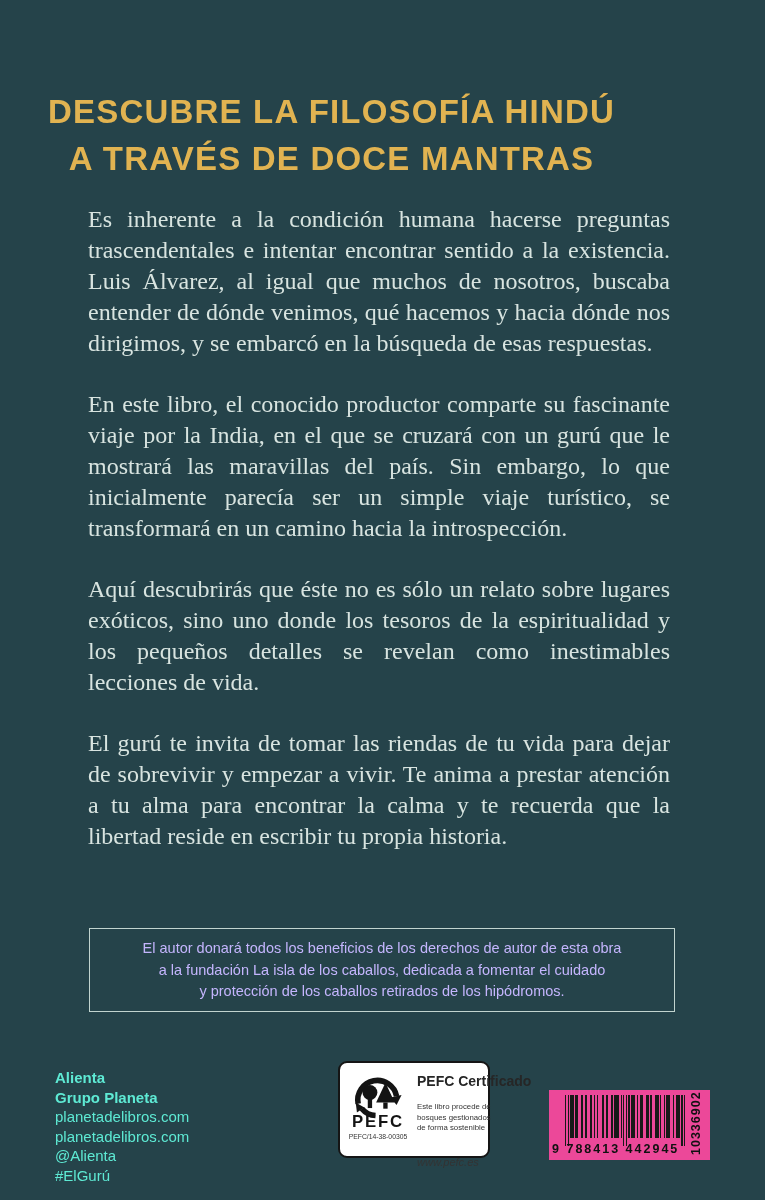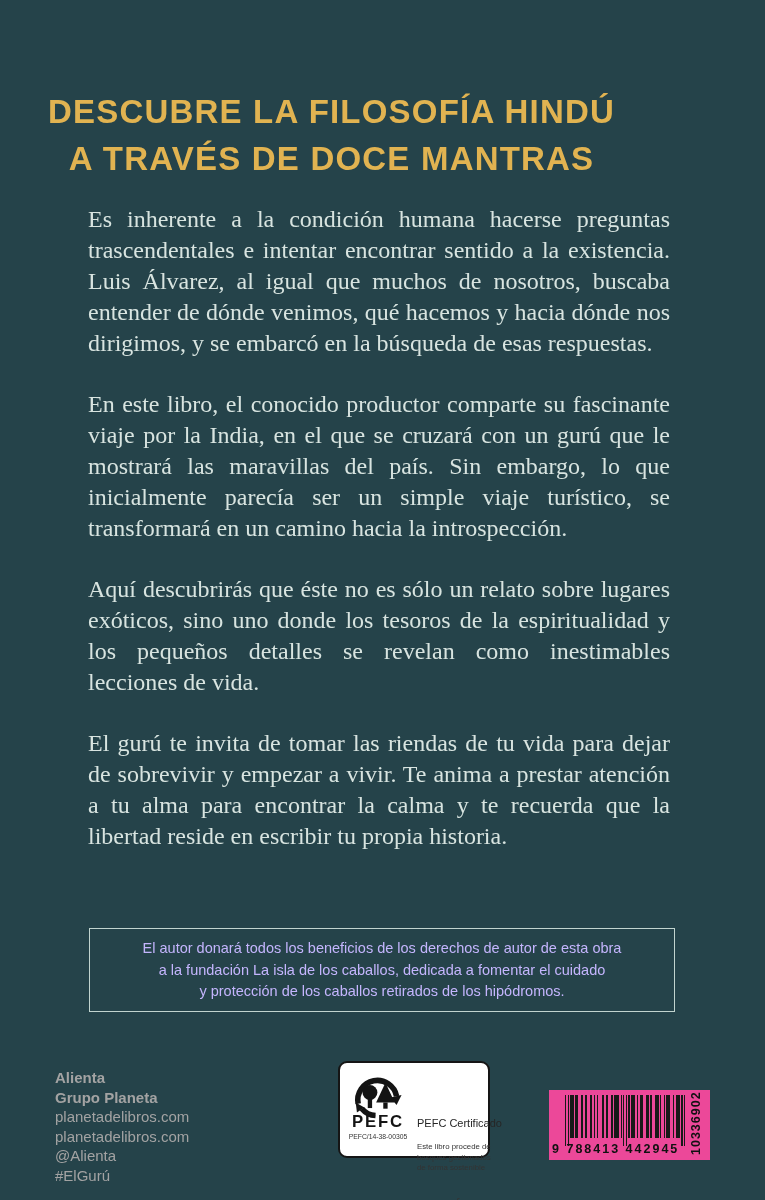--- a/index.html
+++ b/index.html
@@ -39,34 +39,34 @@
     position:absolute;top:928px;left:89px;width:586px;box-sizing:border-box;
     border:1px solid var(--box-border);
     padding:9px 8px 8px 8px;
     text-align:center;color:#c4b5fd;
     font-size:14.5px;line-height:21.5px;
   }
 
   
   .publisher{
     position:absolute;left:55px;top:1068px;
-    color:#a3a3a3;font-size:15px;line-height:19.5px;
+    color:#5eead4;font-size:15px;line-height:19.5px;
   }
   .publisher .strong{font-weight:bold;}
 
   
   .pefc{
     position:absolute;left:338px;top:1061px;width:152px;height:97px;box-sizing:border-box;
     background:#ffffff;border:2px solid var(--label-ink);border-radius:9px;
     display:flex;padding:7px 6px 5px 7px;color:#262626;
   }
   .pefc-left{width:66px;display:flex;flex-direction:column;align-items:center;}
   .pefc-license{font-size:6.8px;white-space:nowrap;margin-top:3px;color:#333;}
   .pefc-right{flex:1;padding-left:8px;padding-top:3px;}
-  .pefc-title{font-size:11px;font-weight:normal;white-space:nowrap;margin-top:44px;}
+  .pefc-title{font-size:14px;font-weight:bold;white-space:nowrap;}
   .pefc-desc{font-size:7.8px;line-height:10.5px;margin-top:13px;width:78px;color:#333;}
   .pefc-site{font-size:11px;margin-top:22px;color:#333;font-style:italic;}
 
   
   .barcode{
     position:absolute;left:549px;top:1090px;width:161px;height:70px;
     background:#ec4899;color:#111;
   }
   .barcode-bars{
     position:absolute;left:16px;top:5px;

